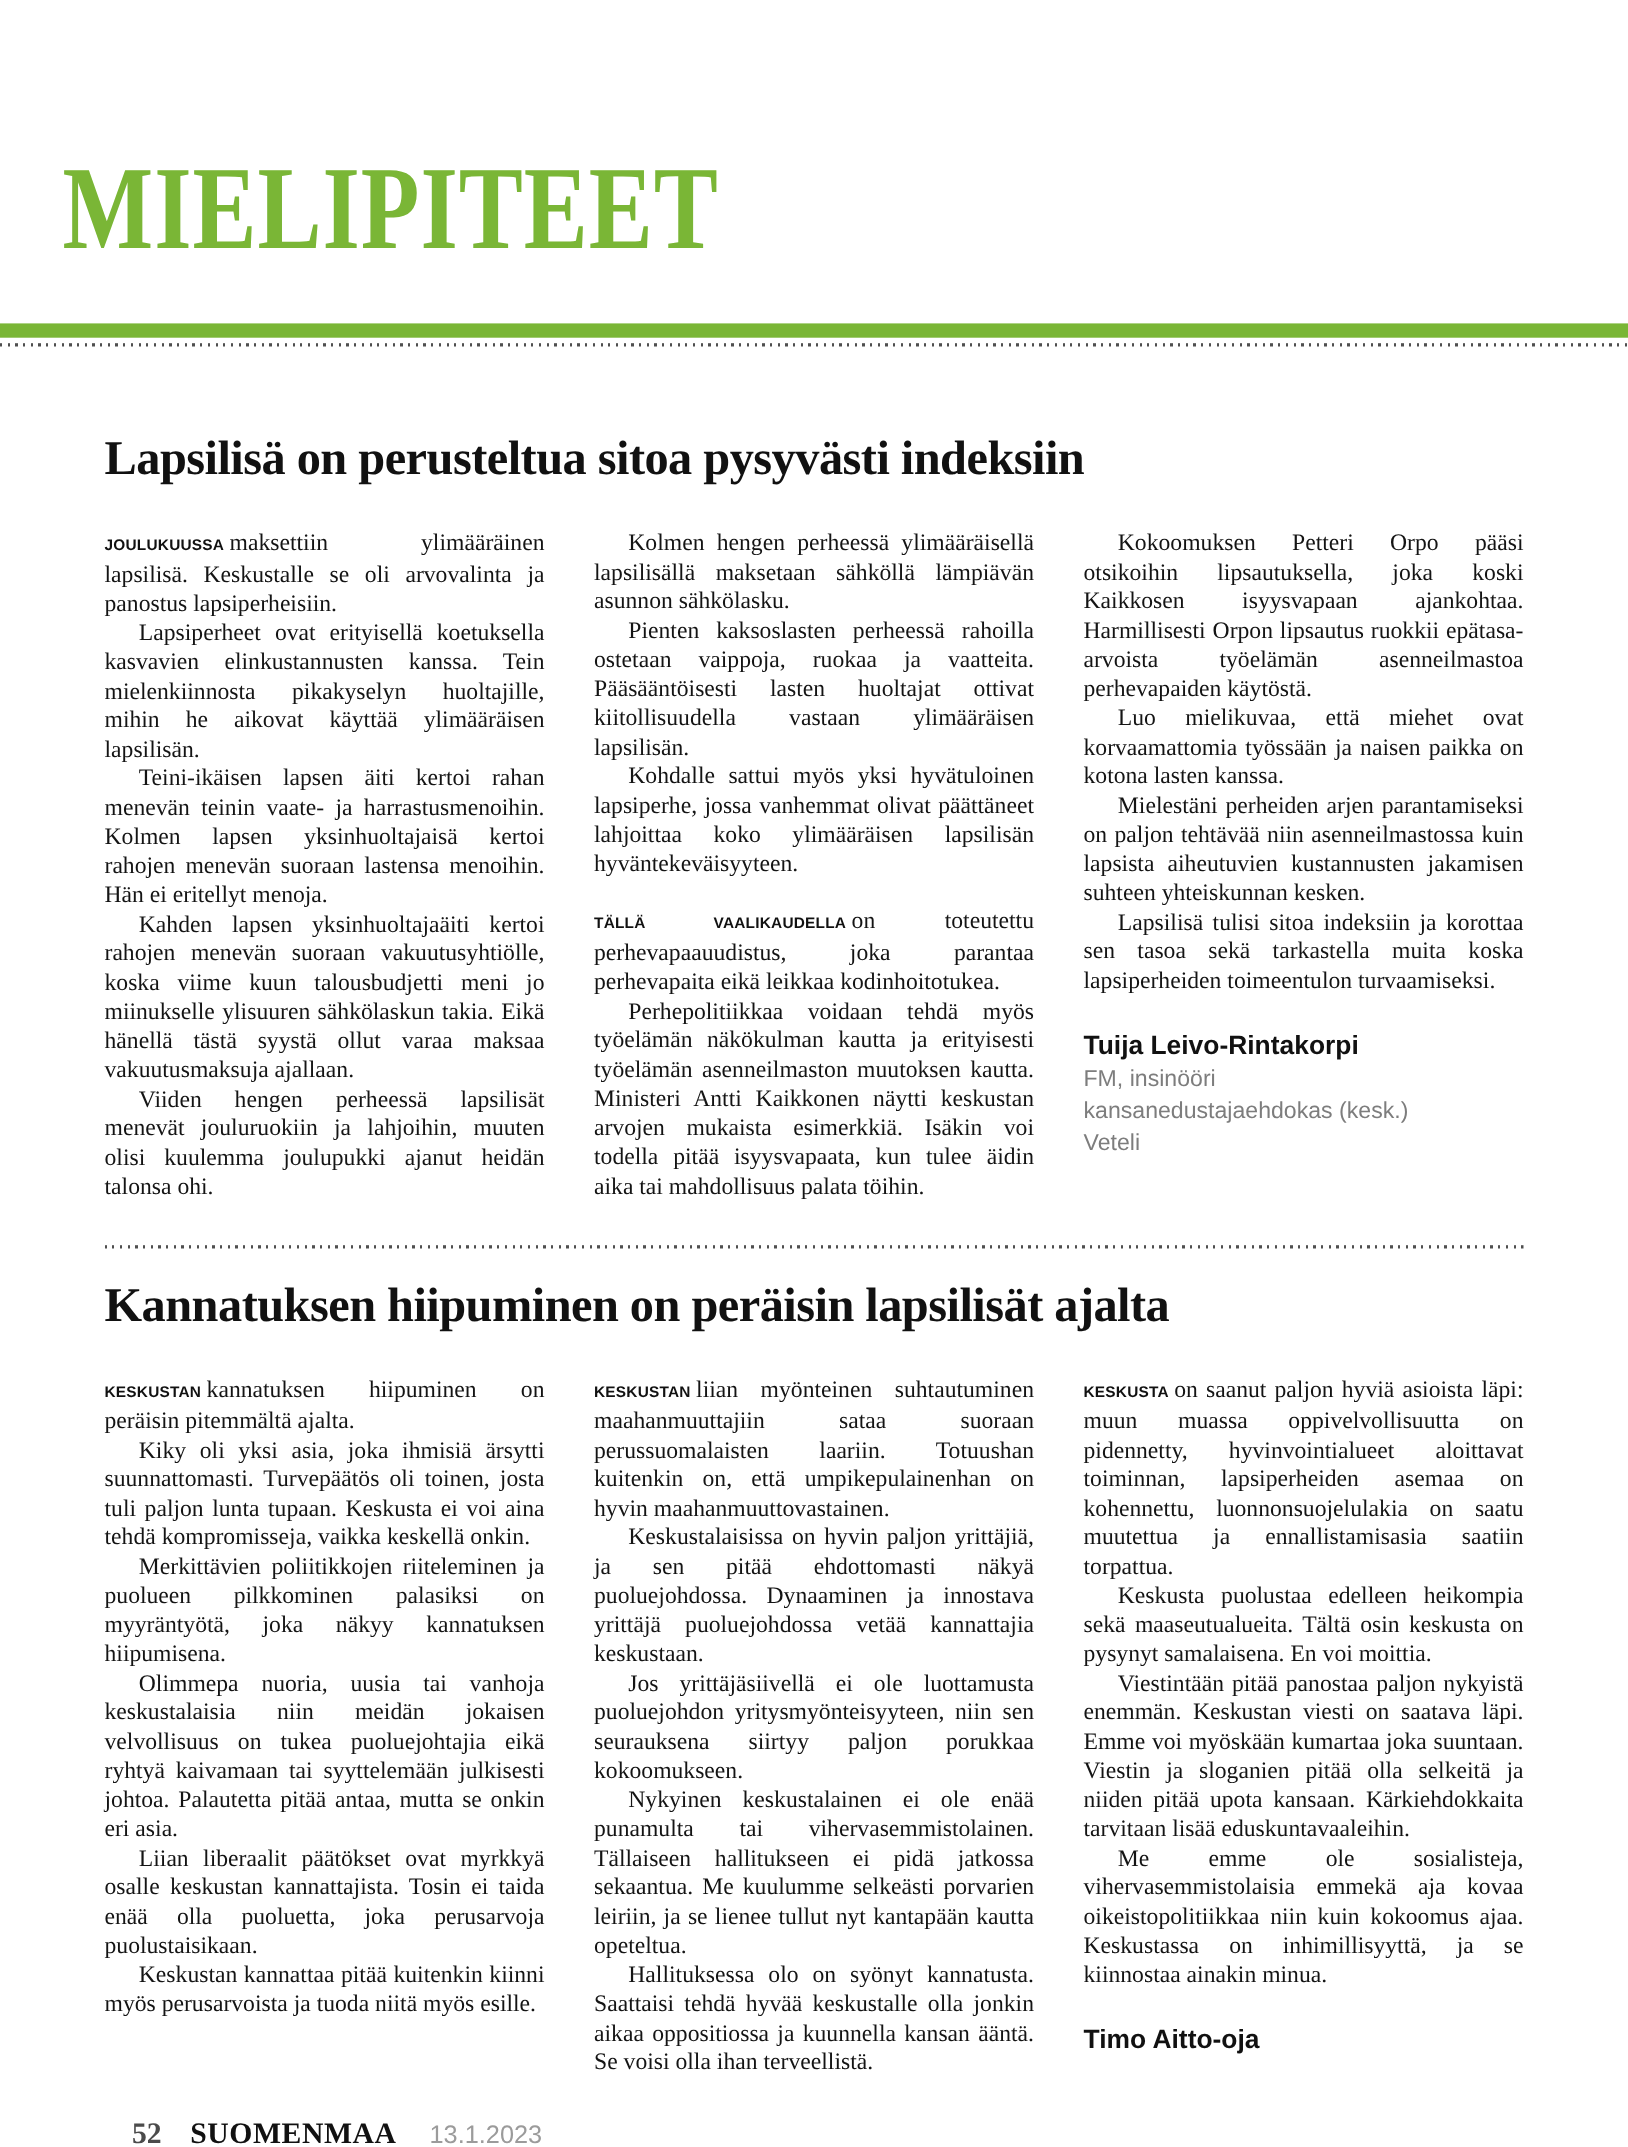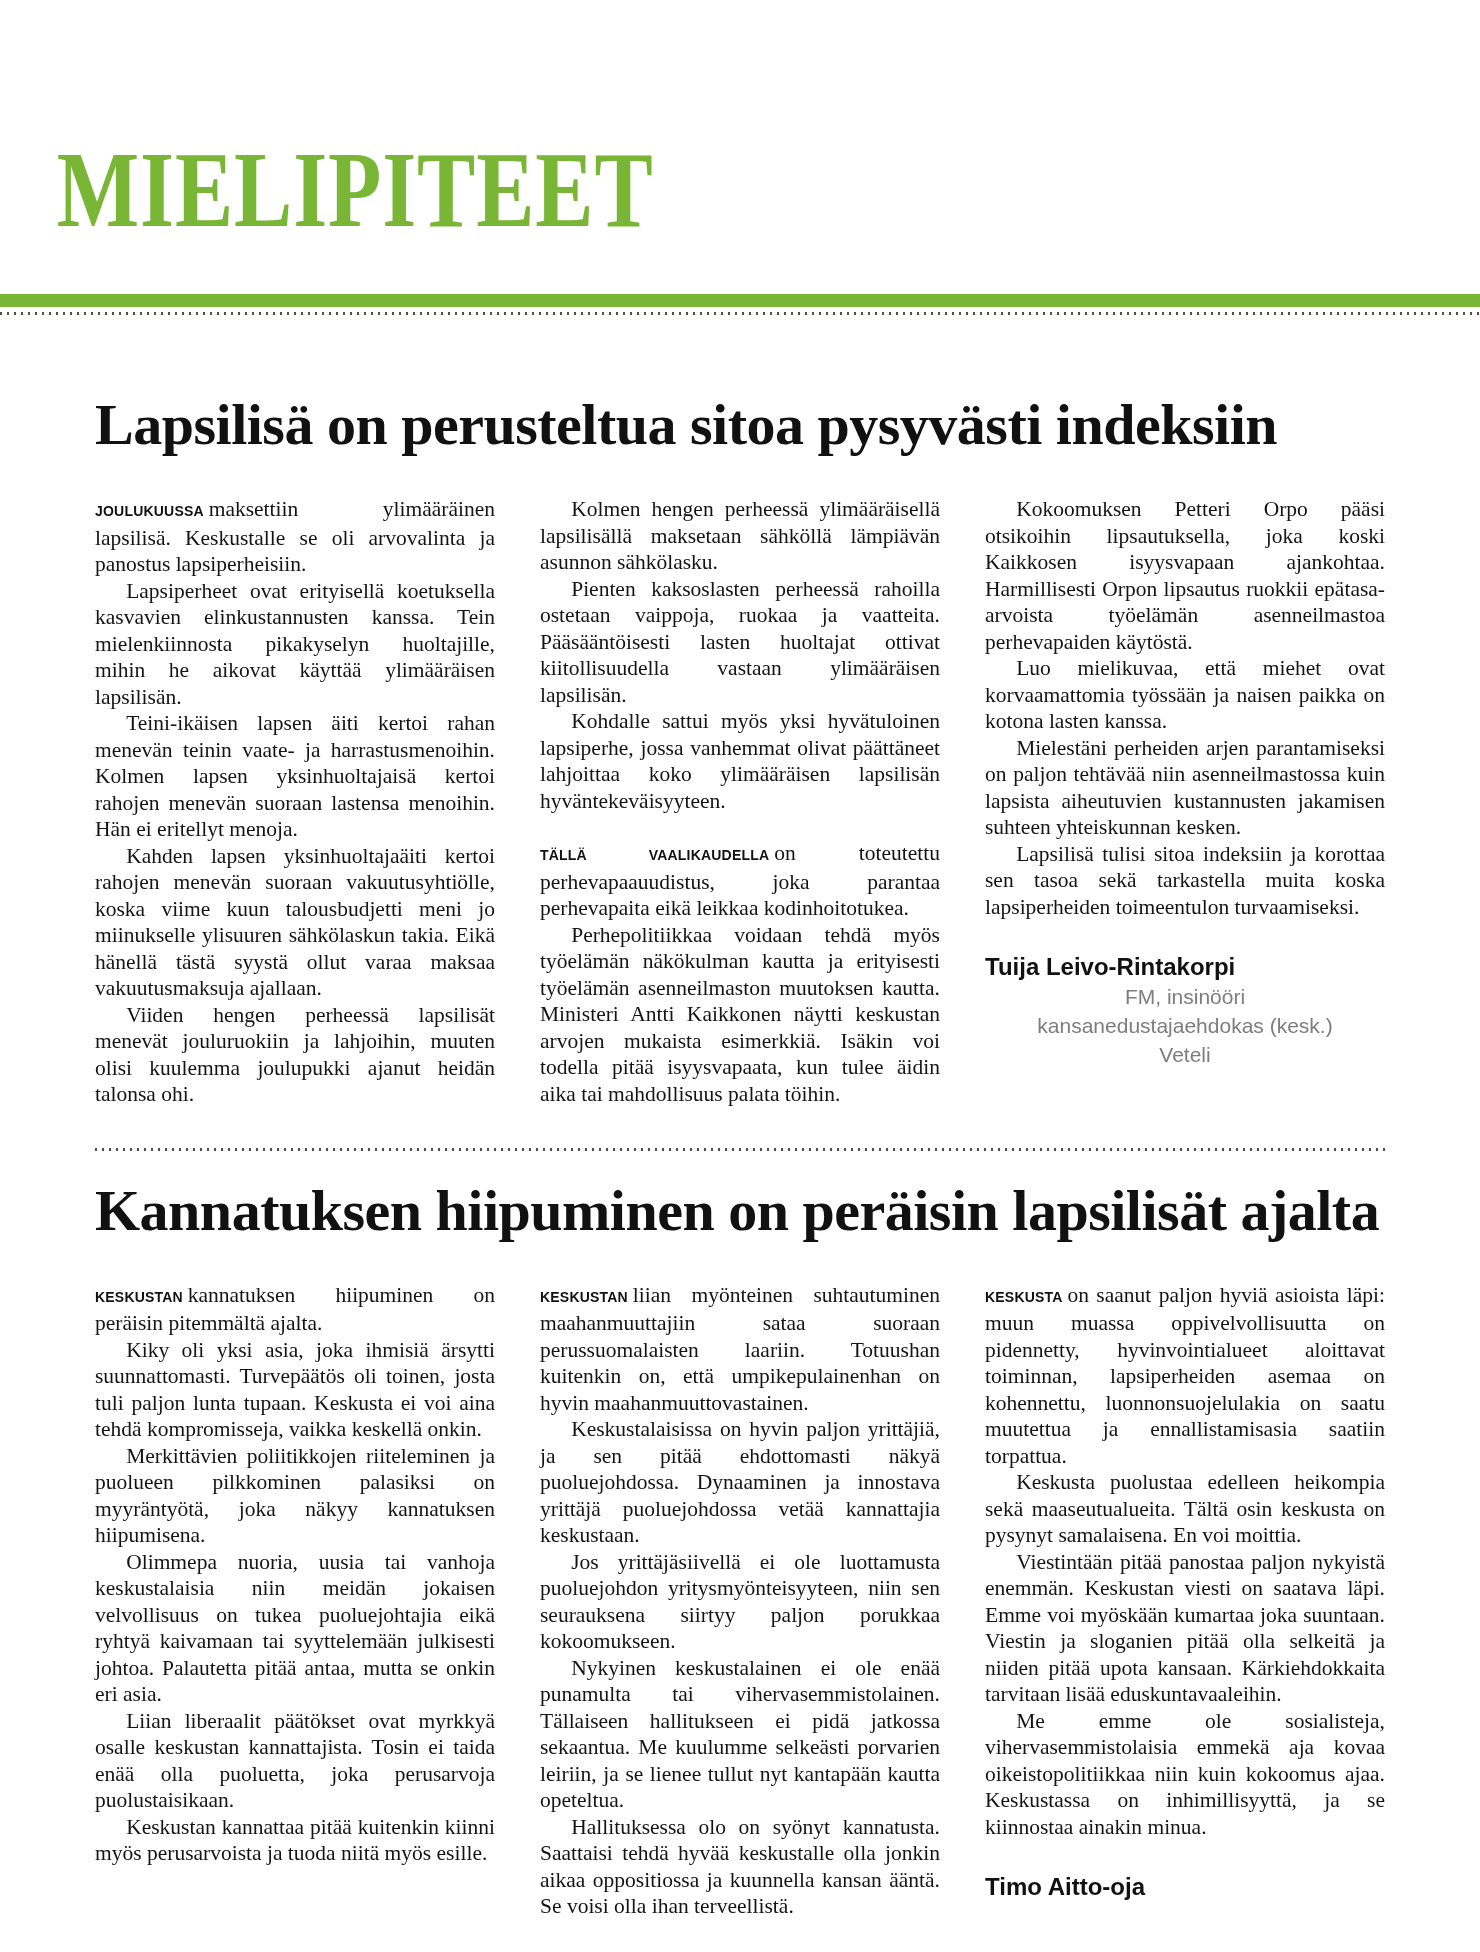--- a/index.html
+++ b/index.html
@@ -37,21 +37,21 @@
   }
   .dotted {
     height: 3px;
     background-image: repeating-linear-gradient(to right, #4f4f4f 0 2px, transparent 2px 7px);
   }
   .dotted.top { margin-top: 5px; width: 100%; }
   .content { width: 1290px; margin: 0 auto 0 95px; }
   .headline {
     font-family: "Liberation Serif", serif;
     font-weight: 700;
-    font-size: 58px;
+    font-size: 44px;
     letter-spacing: -0.5px;
     color: #111;
   }
   .article-1 .headline { margin-top: 76px; }
   .article-2 .headline { margin-top: 26px; }
   .cols {
     margin-top: 38px;
     column-count: 3;
     column-gap: 45px;
     text-align: justify;
@@ -77,21 +77,20 @@
     font-size: 24px;
     line-height: 30px;
     color: #111;
   }
   .byline-detail {
     font-family: "Liberation Sans", sans-serif;
     font-weight: 400;
     font-size: 21px;
     line-height: 29px;
     color: var(--gray);
-    text-align: center;
   }
   .sep { margin-top: 40px; }
   .page-footer {
     margin: 36px 0 0 120px;
     display: flex;
     align-items: baseline;
   }
   .page-num {
     font-family: "Liberation Serif", serif;
     font-weight: 700;

